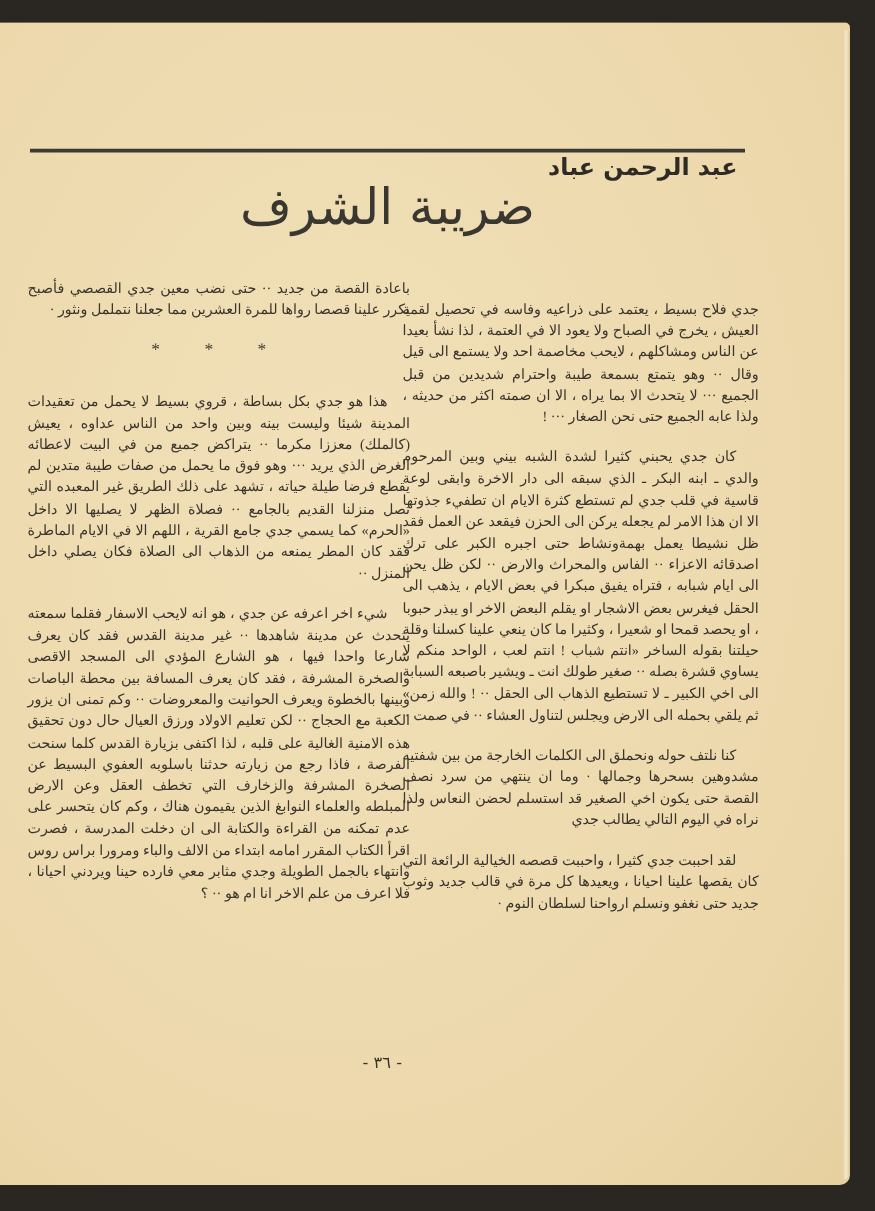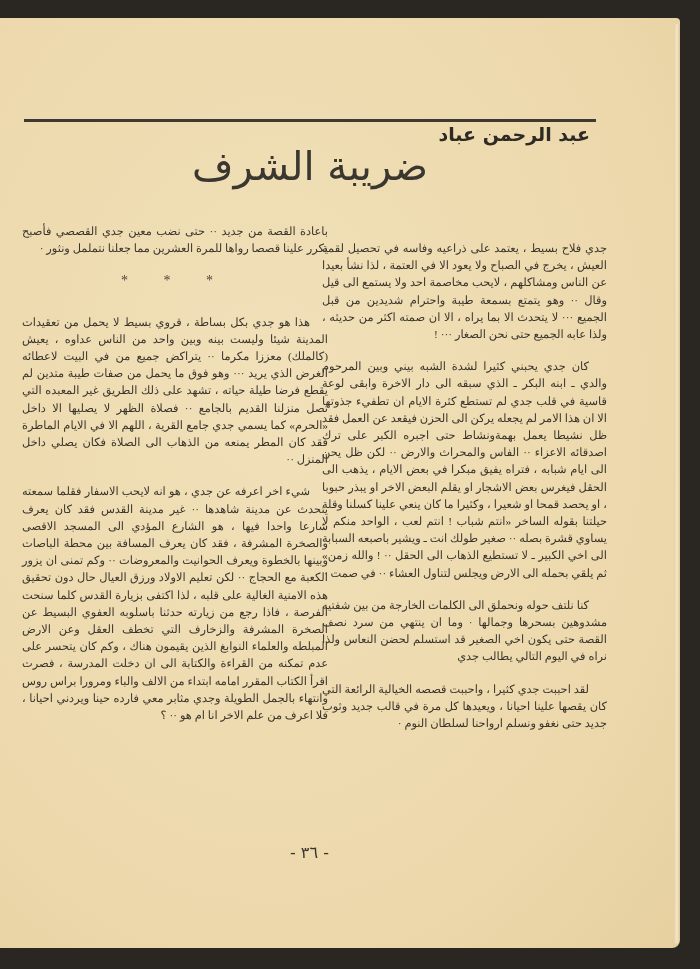--- a/index.html
+++ b/index.html
@@ -45,21 +45,21 @@
   .col-right { left: 322px; width: 285px; top: 222px; }
   .col-left { left: 22px; width: 306px; top: 205px; }
   .col p { margin: 0 0 15px 0; text-indent: 18px; }
   .col p.noindent { text-indent: 0; }
   .stars {
     text-align: center; font-size: 14px; color: #4a453c;
     letter-spacing: 16px; margin: 14px 0 24px 0; direction: ltr;
   }
   .page-number {
     position: absolute; left: 290px; top: 825px;
-    font-size: 16px; color: #3a352c; direction: rtl;
+    font-size: 13px; color: #3a352c; direction: rtl;
   }
 </style>
 </head>
 <body>
 
 <div class="page">
   <div class="page-edge"></div>
 
   <div class="author">عبد الرحمن عباد</div>
   <div class="rule"></div>

